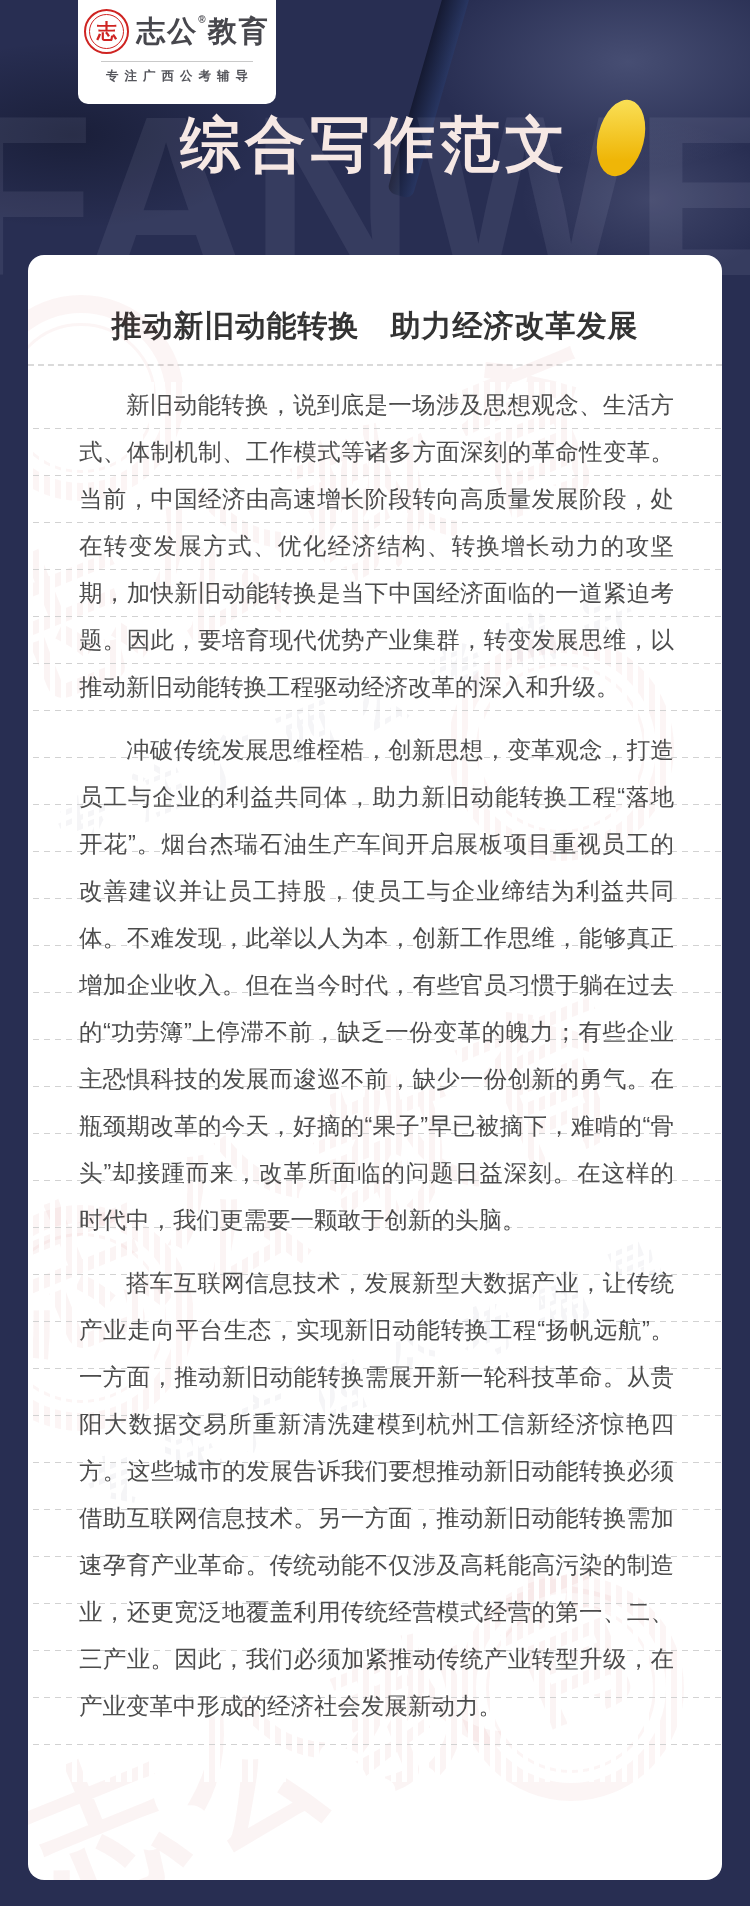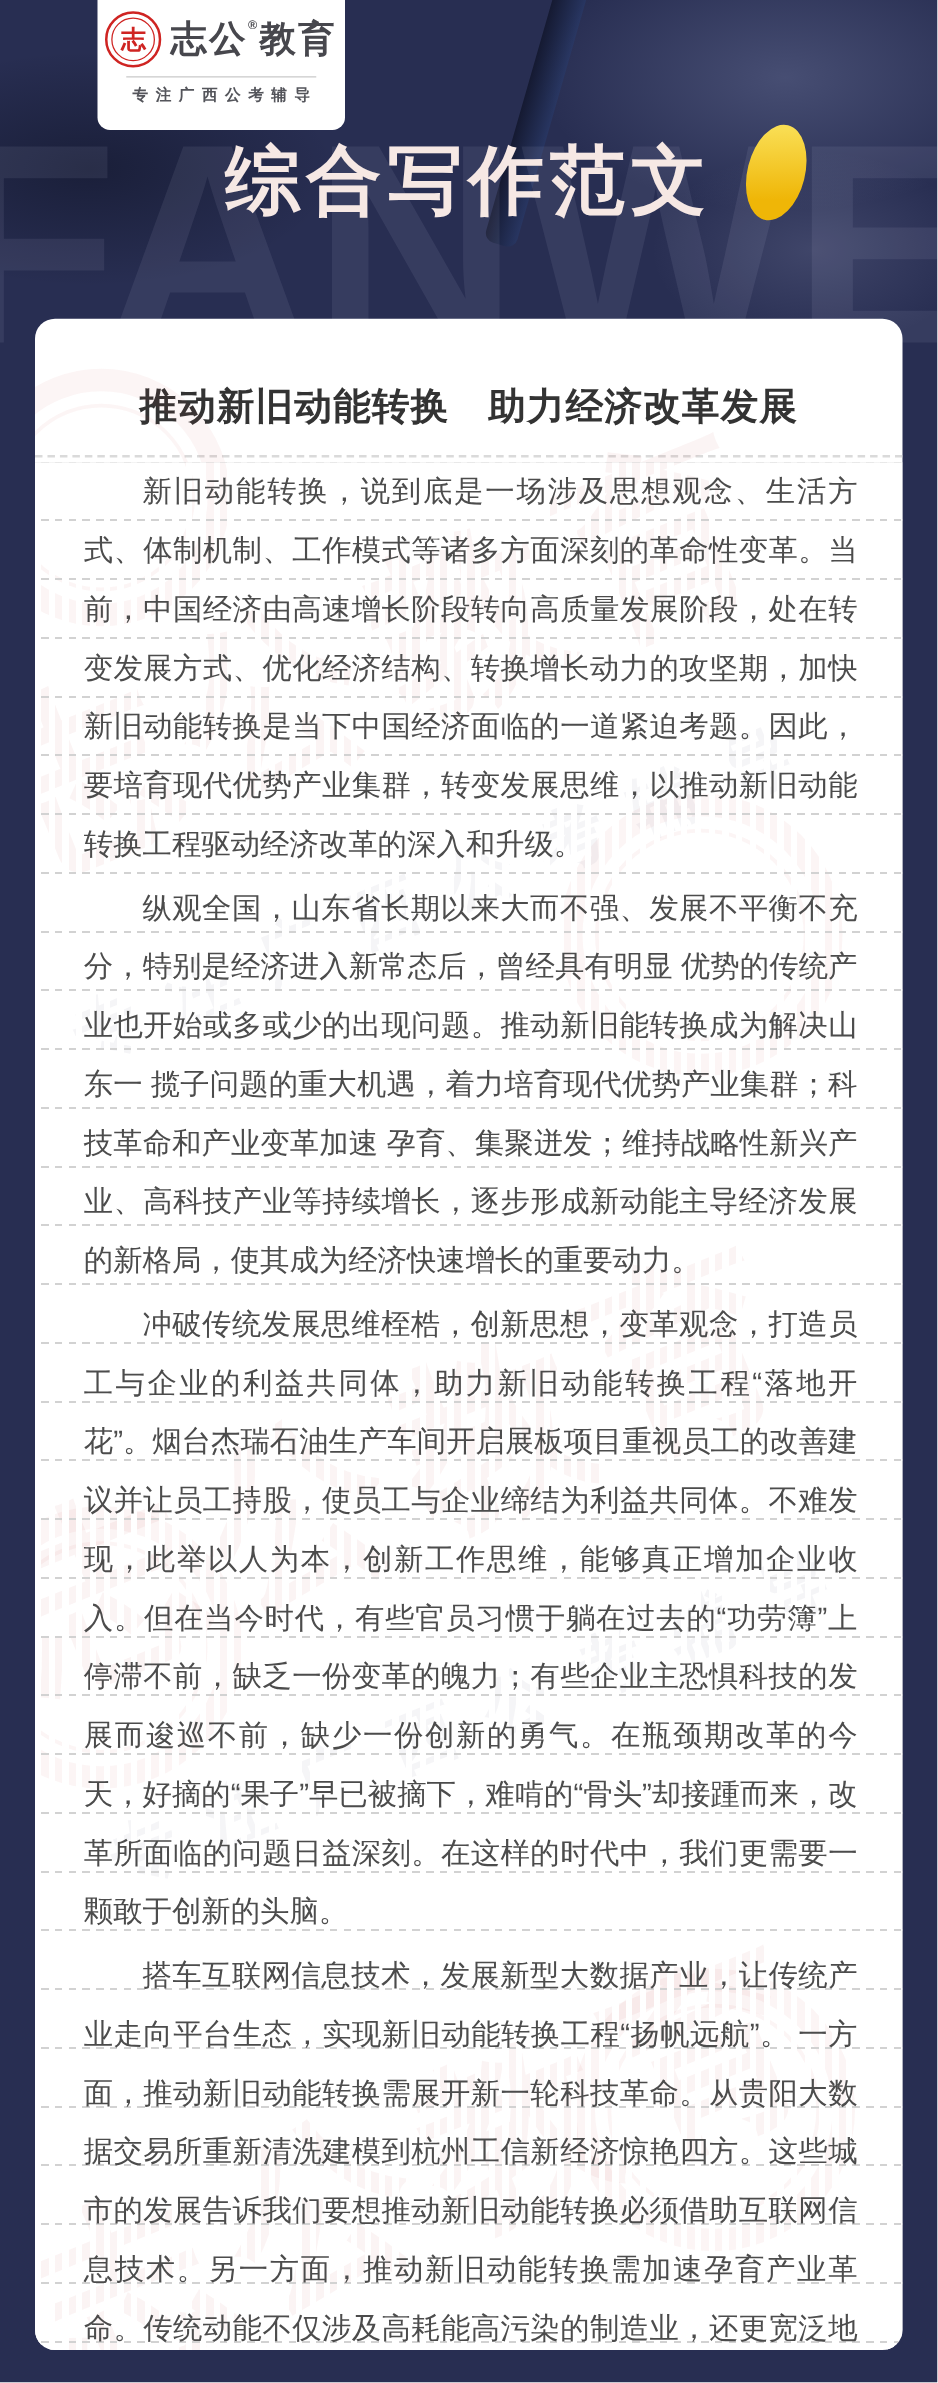--- a/index.html
+++ b/index.html
@@ -34,21 +34,21 @@
   .tagline{font-size:12.5px;font-weight:bold;color:#54555b;letter-spacing:6px;padding-left:6px;}
 
   
   .card{position:absolute;left:28px;right:28px;top:255px;bottom:26px;background:#ffffff;border-radius:16px;overflow:hidden;box-sizing:border-box;padding-top:34px;}
   .essay-title{margin:16px;padding:0 40px;text-align:center;font-size:30px;line-height:42px;font-weight:bold;color:#333333;letter-spacing:1px;}
   .title-sep{margin-top:17px;border:0;border-top:2px dashed #dadada;height:0;}
   .essay-body{position:relative;padding:0 32px 36px 35px;font-size:23.5px;line-height:47px;color:#4c4c4c;text-align:justify;
     background-image:
       repeating-linear-gradient(to right,#ffffff 0 5px,rgba(255,255,255,0) 5px 11px),
       repeating-linear-gradient(to bottom,rgba(0,0,0,0) 0 45.5px,#d2d2d2 45.5px 47px);}
-  .essay-body p{margin:4px;text-indent:2em;}
+  .essay-body p{margin:16px;text-indent:2em;}
 
   
   .wm{position:absolute;pointer-events:none;transform:rotate(-22deg);font-weight:bold;white-space:nowrap;}
   .wm-red{color:rgba(195,75,75,.06);font-size:150px;letter-spacing:18px;}
   .wm-gray{color:rgba(110,115,140,.07);font-size:54px;letter-spacing:26px;}
   .wm-seal{position:absolute;border:18px solid rgba(205,60,60,.05);border-radius:50%;pointer-events:none;}
   .wm-seal::after{content:"";position:absolute;inset:10px;border:3px solid rgba(205,60,60,.05);border-radius:50%;}
 </style>
 </head>
 <body>
@@ -87,20 +87,19 @@
     <div class="wm-seal" style="left:-50px;top:40px;width:170px;height:170px;"></div>
     <div class="wm-seal" style="left:420px;top:380px;width:190px;height:190px;"></div>
     <div class="wm-seal" style="left:-60px;top:950px;width:190px;height:190px;"></div>
     <div class="wm-seal" style="left:430px;top:1320px;width:190px;height:190px;"></div>
 
     <h2 class="essay-title">推动新旧动能转换　助力经济改革发展</h2>
     <div class="title-sep"></div>
 
     <div class="essay-body">
       <p>新旧动能转换，说到底是一场涉及思想观念、生活方式、体制机制、工作模式等诸多方面深刻的革命性变革。当前，中国经济由高速增长阶段转向高质量发展阶段，处在转变发展方式、优化经济结构、转换增长动力的攻坚期，加快新旧动能转换是当下中国经济面临的一道紧迫考题。因此，要培育现代优势产业集群，转变发展思维，以推动新旧动能转换工程驱动经济改革的深入和升级。</p>
-      <p>纵观全国，山东省长期以来大而不强、发展不平衡不充分，特别是经济进入新常态后，曾经具有明显 优势的传统产业也开始或多或少的出现问题。推动新旧能转换成为解决山东一 揽子问题的重大机遇，着力培育现代优势产业集群；科技革命和产业变革加速 孕育、集聚迸发；维持战略性新兴产业、高科技产业等持续增长，逐步形成新动能主导经济发展的新格局，使其成为经济快速增长的重要动力。</p>
       <p>冲破传统发展思维桎梏，创新思想，变革观念，打造员工与企业的利益共同体，助力新旧动能转换工程“落地开花”。烟台杰瑞石油生产车间开启展板项目重视员工的改善建议并让员工持股，使员工与企业缔结为利益共同体。不难发现，此举以人为本，创新工作思维，能够真正增加企业收入。但在当今时代，有些官员习惯于躺在过去的“功劳簿”上停滞不前，缺乏一份变革的魄力；有些企业主恐惧科技的发展而逡巡不前，缺少一份创新的勇气。在瓶颈期改革的今天，好摘的“果子”早已被摘下，难啃的“骨头”却接踵而来，改革所面临的问题日益深刻。在这样的时代中，我们更需要一颗敢于创新的头脑。</p>
       <p>搭车互联网信息技术，发展新型大数据产业，让传统产业走向平台生态，实现新旧动能转换工程“扬帆远航”。 一方面，推动新旧动能转换需展开新一轮科技革命。从贵阳大数据交易所重新清洗建模到杭州工信新经济惊艳四方。这些城市的发展告诉我们要想推动新旧动能转换必须借助互联网信息技术。另一方面，推动新旧动能转换需加速孕育产业革命。传统动能不仅涉及高耗能高污染的制造业，还更宽泛地覆盖利用传统经营模式经营的第一、二、三产业。因此，我们必须加紧推动传统产业转型升级，在产业变革中形成的经济社会发展新动力。</p>
 
     </div>
   </div>
 
 </div>
 
 </body></html>

